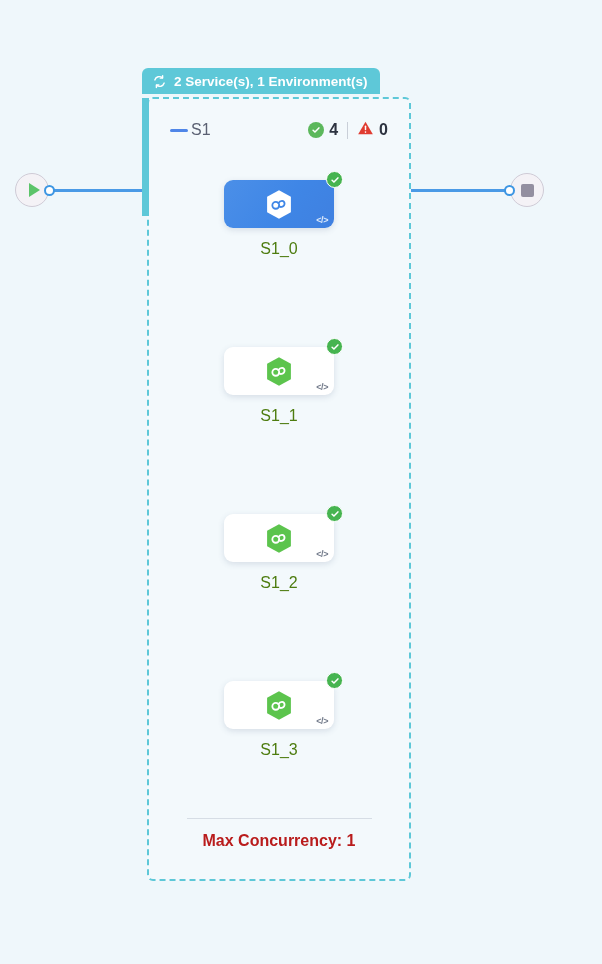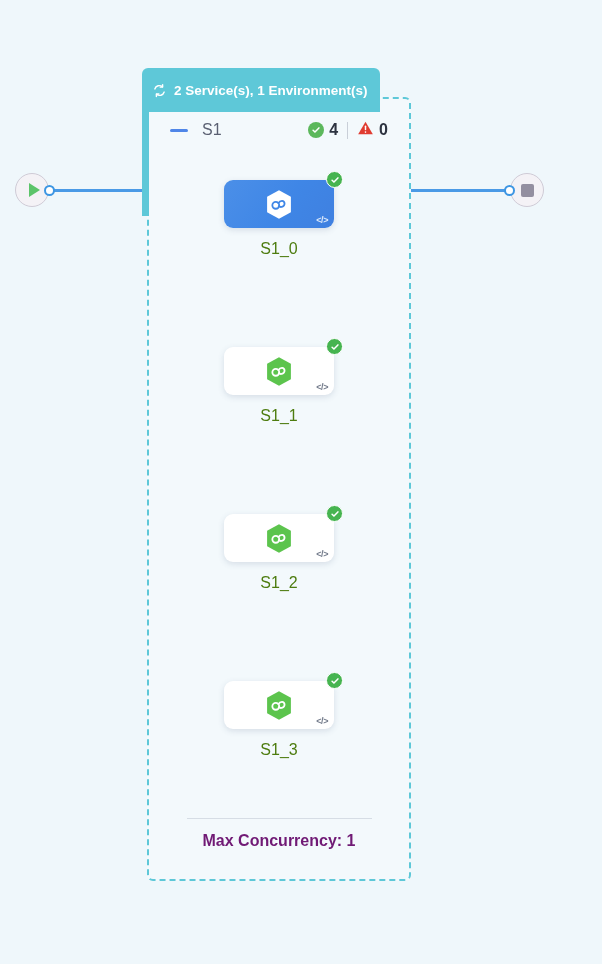--- a/index.html
+++ b/index.html
@@ -74,21 +74,21 @@
     z-index: 2;
   }
   #edge-left  { left: 50px;  width: 97px; }
   #edge-right { left: 411px; width: 95px; }
 
   
   #group-header {
     position: absolute;
     left: 142px;
     top: 68px;
-    height: 44px;
+    height: 26px;
     background: #5ec8d8;
     border-radius: 6px 6px 0 0;
     display: flex;
     align-items: center;
     gap: 7px;
     padding: 0 12px 0 10px;
     box-sizing: border-box;
     color: #ffffff;
     font-size: 13.5px;
     font-weight: bold;
@@ -134,21 +134,21 @@
     z-index: 6;
   }
   #collapse-icon {
     width: 18px;
     height: 3px;
     background: #4f86e8;
     border-radius: 2px;
     flex: 0 0 auto;
   }
   #group-name {
-    margin-left: 14px;
+    margin-left: 3px;
     font-size: 16px;
     color: #5a6072;
     font-weight: normal;
   }
   .status-cluster {
     margin-left: auto;
     display: flex;
     align-items: center;
     gap: 6px;
   }
@@ -244,21 +244,21 @@
     z-index: 6;
   }
   #max-concurrency {
     position: absolute;
     left: 147px;
     top: 832px;
     width: 264px;
     text-align: center;
     font-size: 16px;
     font-weight: bold;
-    color: #701a75;
+    color: #b91c1c;
     z-index: 6;
   }
 </style>
 </head>
 <body>
 
 <div id="canvas">
 
   <div class="edge" id="edge-left"></div>
   <div class="edge" id="edge-right"></div>

